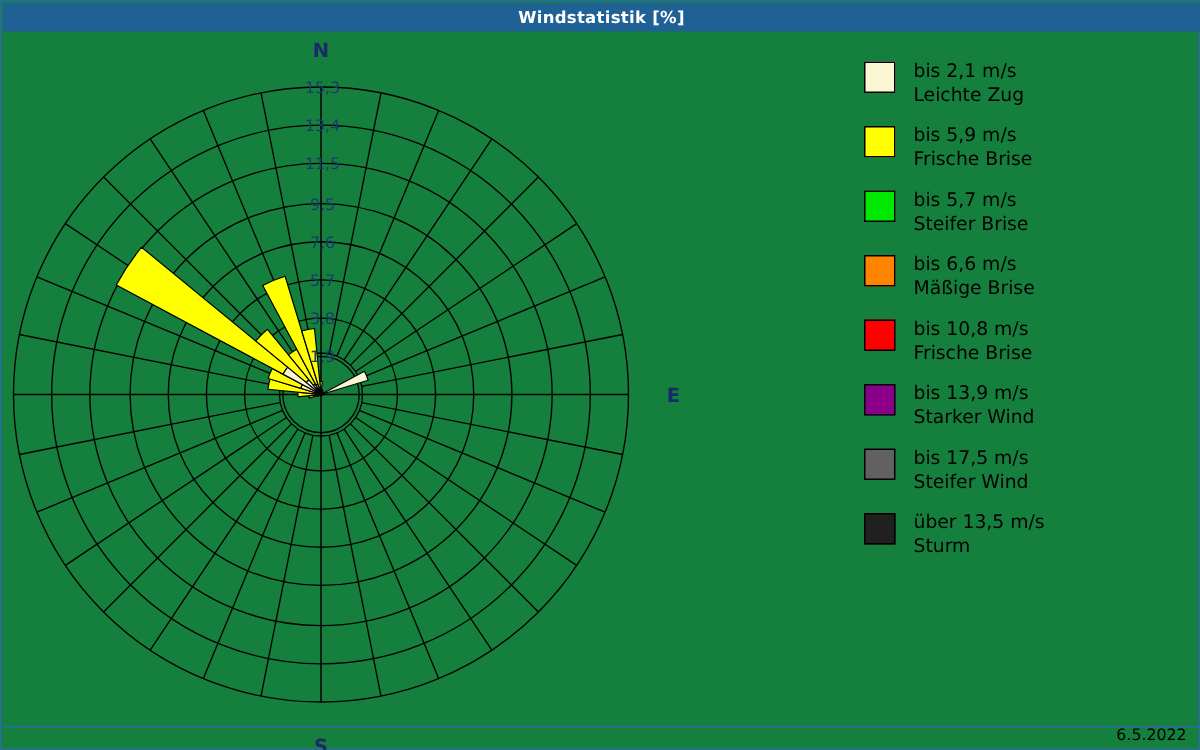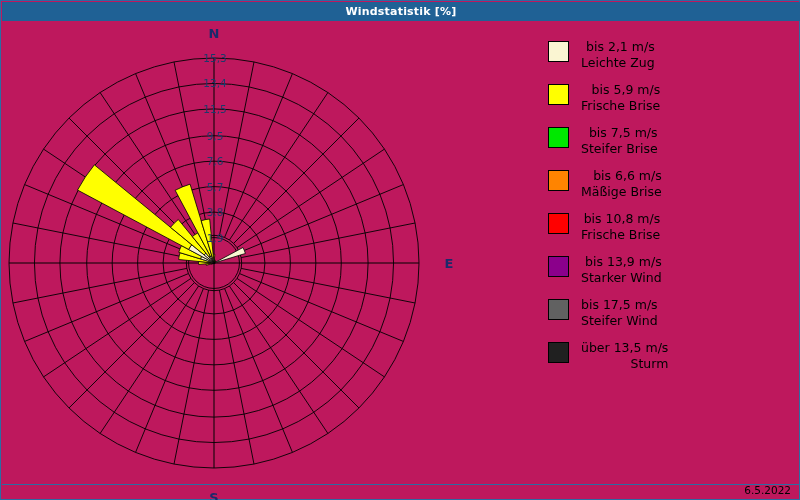--- a/index.html
+++ b/index.html
@@ -7,35 +7,35 @@
     width:800px;height:500px;
     background:#ffffff;
     font-family:"DejaVu Sans", sans-serif;
     overflow:hidden;
     position:relative;
   }
   #frame{
     position:absolute;inset:0;
     border:1px solid #2b6ca3;
     box-sizing:border-box;
-    background:#be185d;
+    background:#15803d;
   }
   #titlebar{
     position:absolute;left:1px;top:1px;width:798px;height:19px;
     background:#1f6195;
     color:#ffffff;
     font-size:11px;font-weight:bold;
     display:flex;align-items:center;justify-content:center;
     letter-spacing:.2px;
   }
   #plotarea{
     position:absolute;left:1px;top:20px;width:560px;height:479px;
   }
   #legend{
-    position:absolute;left:547px;top:38px;width:215px;text-align:right;
+    position:absolute;left:575px;top:38px;width:215px;
   }
   .legend-row{
     display:flex;align-items:flex-start;
     margin-bottom:5px;
     height:38px;
   }
   .swatch{
     width:21px;height:21px;
     border:1px solid #000;
     box-sizing:border-box;
@@ -193,21 +193,21 @@
       <div class="legend-row">
         <div class="swatch" style="background: rgb(255, 255, 0);"></div>
         <div class="legend-text">
           <div>bis 5,9 m/s</div>
           <div>Frische Brise</div>
         </div>
       </div>
       <div class="legend-row">
         <div class="swatch" style="background: rgb(0, 232, 0);"></div>
         <div class="legend-text">
-          <div>bis 7,5 m/s</div>
+          <div>bis 5,7 m/s</div>
           <div>Steifer Brise</div>
         </div>
       </div>
       <div class="legend-row">
         <div class="swatch" style="background: rgb(255, 132, 0);"></div>
         <div class="legend-text">
           <div>bis 6,6 m/s</div>
           <div>Mäßige Brise</div>
         </div>
       </div>

